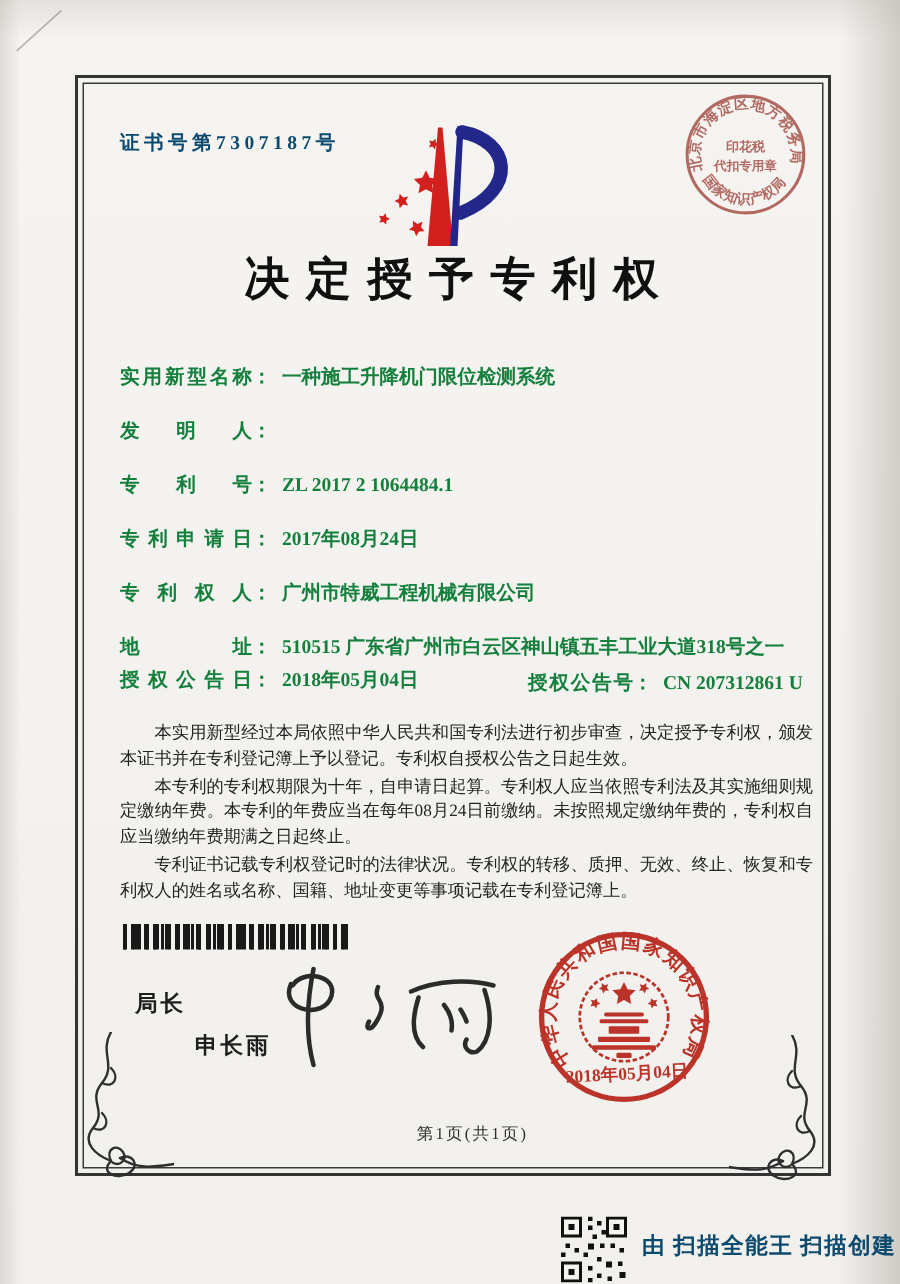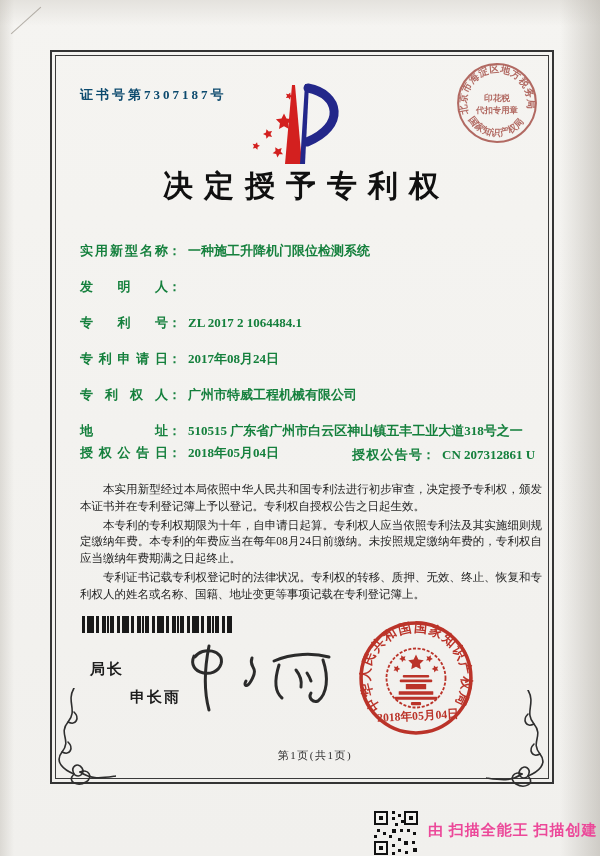--- a/index.html
+++ b/index.html
@@ -35,21 +35,21 @@
   .officer-title{left:90px;top:660px;}
   .officer-name{left:90px;top:688px;margin-left:40px;}
   .signature{left:176px;top:634px;width:168px;height:84px;}
   .seal{left:357px;top:619px;width:118px;height:118px;mix-blend-mode:multiply;opacity:.92;}
   .stamp{left:454px;top:60px;width:86px;height:86px;mix-blend-mode:multiply;opacity:.8;}
   .page-no{left:55px;top:748px;width:520px;text-align:center;font-size:11px;letter-spacing:1.5px;color:#2e2e2e;}
   .flourish{width:72px;height:100px;}
   .flourish-l{left:44px;top:688px;}
   .flourish-r{left:486px;top:690px;transform:scaleX(-1);}
   .qr{left:374px;top:811px;width:44px;height:44px;}
-  .credit{left:428px;top:821px;font-size:15px;font-weight:bold;letter-spacing:1px;color:#ec4899;}
+  .credit{left:428px;top:821px;font-size:15px;font-weight:bold;letter-spacing:1px;color:#0c4a6e;}
 </style>
 </head>
 <body>
 
 <div class="abs scan-line"></div>
 
 <div class="abs cert-frame"></div>
 
 <div class="abs cert-no">证书号第7307187号</div>
 

